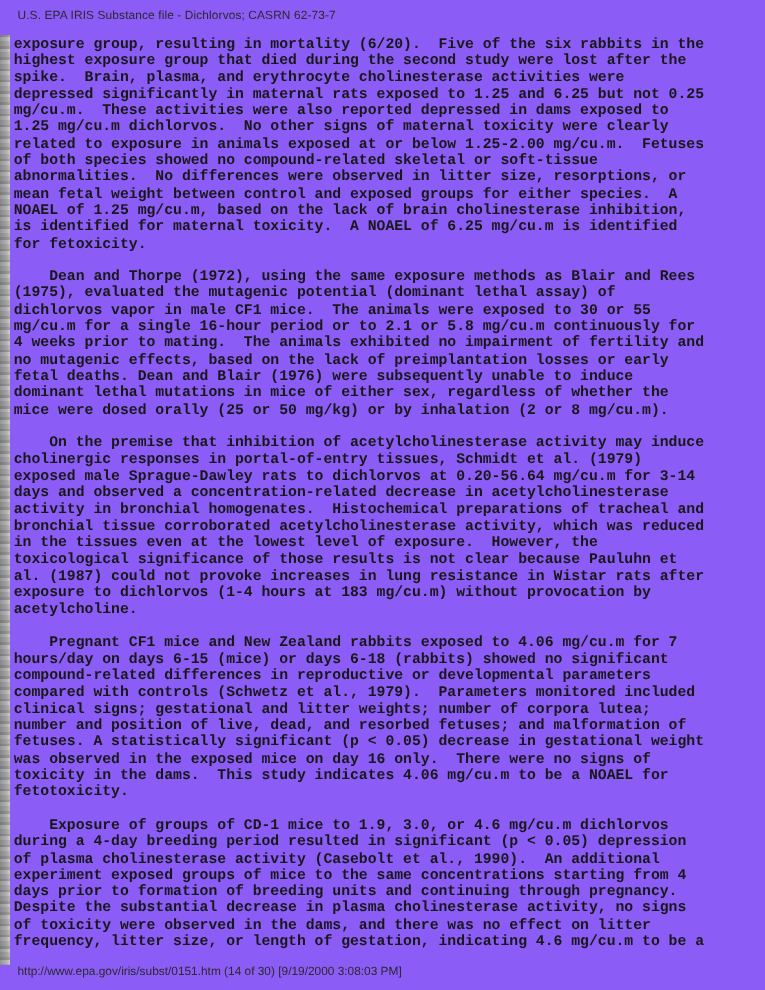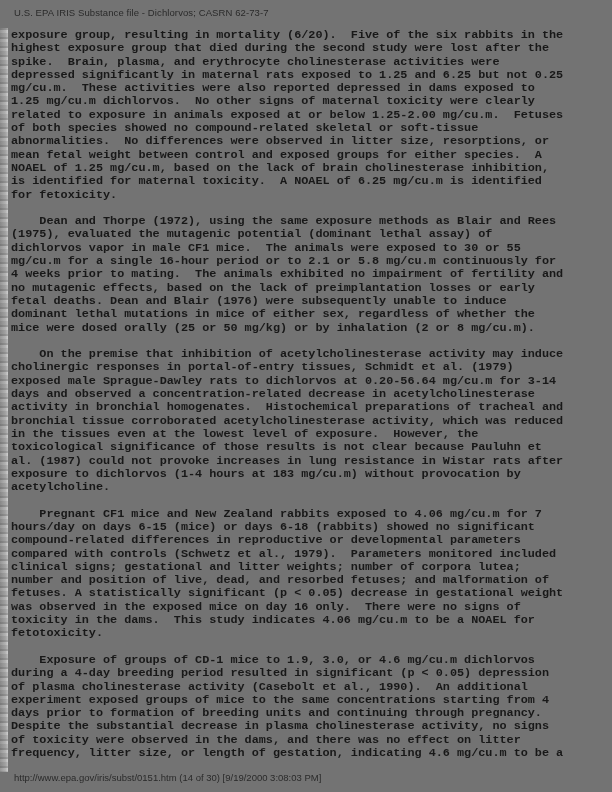--- a/index.html
+++ b/index.html
@@ -4,21 +4,21 @@
 <style>
   html, body {
     margin: 0;
     padding: 0;
     background: #ffffff;
   }
   .page {
     position: relative;
     width: 612px;
     height: 792px;
-    background: #737373;
+    background: #8b5cf6;
     overflow: hidden;
     font-family: "Liberation Sans", sans-serif;
     color: #1f1f1f;
   }
   .doc-header {
     position: absolute;
     top: 7px;
     left: 14px;
     font-size: 9.5px;
     color: #2a2a2a;

